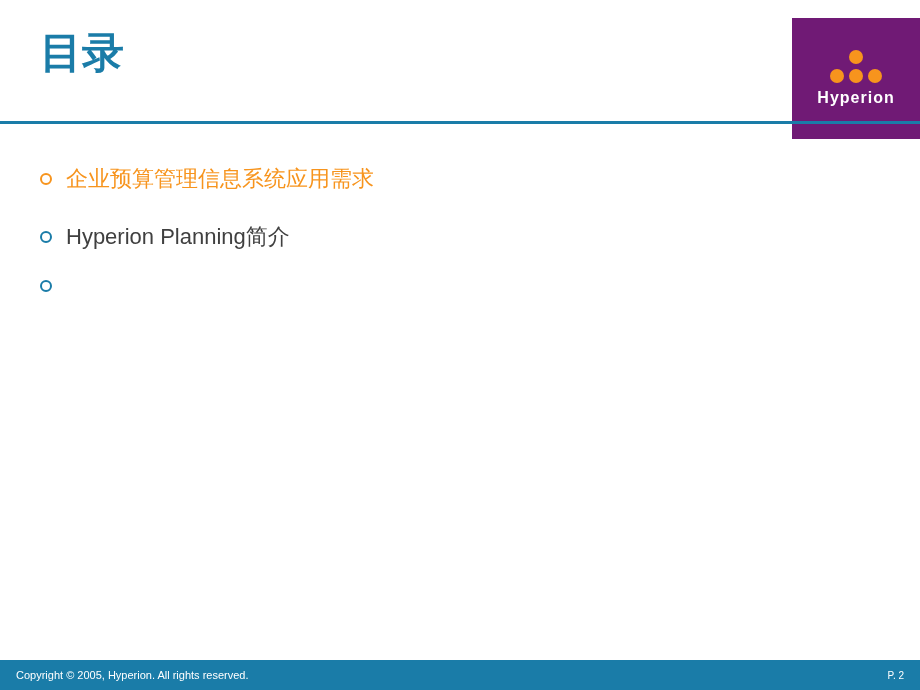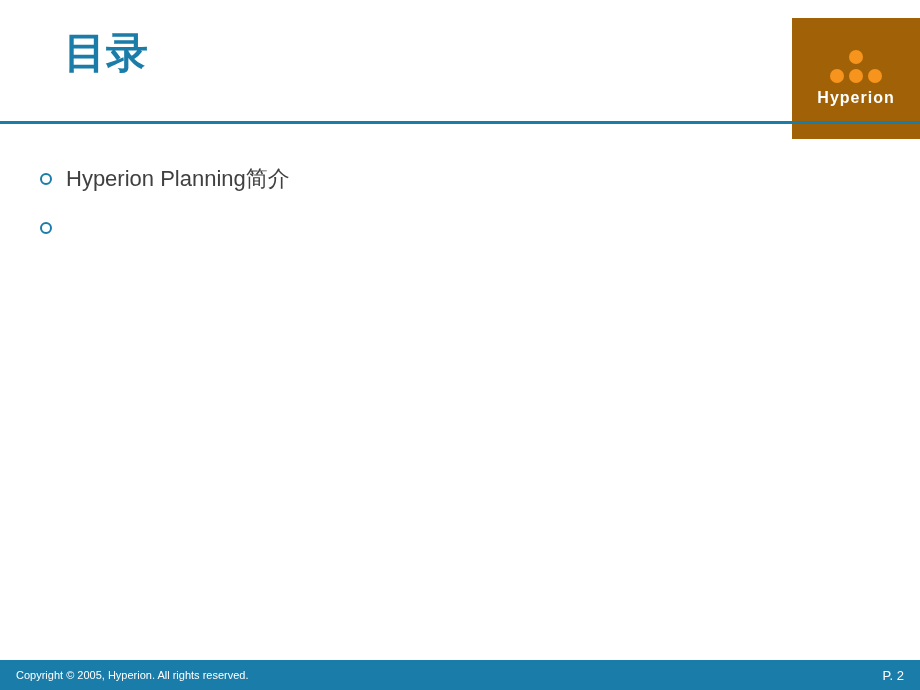--- a/index.html
+++ b/index.html
@@ -17,35 +17,34 @@
     .header {
       display: flex;
       align-items: flex-start;
       justify-content: space-between;
       padding: 18px 0 0 40px;
       height: 121px;
     }
 
     .title-block {
       padding-top: 10px;
-      margin-left: 24px;
     }
 
     .page-title {
       font-size: 42px;
       font-weight: bold;
       color: #1a7ca8;
       line-height: 1.2;
     }
 
     
     .logo-block {
       width: 128px;
       height: 121px;
-      background-color: #a16207;
+      background-color: #701a75;
       display: flex;
       flex-direction: column;
       align-items: center;
       justify-content: center;
       gap: 6px;
     }
 
     .logo-dots {
       display: grid;
       grid-template-columns: repeat(3, 14px);
@@ -128,21 +127,21 @@
       padding: 0 16px;
     }
 
     .footer-copyright {
       color: #ffffff;
       font-size: 11px;
     }
 
     .footer-page {
       color: #ffffff;
-      font-size: 13px;
+      font-size: 10px;
     }
   </style>
 </head>
 <body>
 
 <div class="header">
   <div class="title-block">
     <h1 class="page-title">目录</h1>
   </div>
   <div class="logo-block">
@@ -161,20 +160,24 @@
 </div>
 
 <div style="display:flex; width:100%;">
   <div class="divider-line"></div>
 
   <div style="width:128px; height:3px; background:#1a7ca8;"></div>
 </div>
 
 <div class="content">
   <ul class="menu-list">
+    <li class="menu-item active">
+      <div class="bullet" style="border-color:#f7941d;"></div>
+      <span class="item-text" style="color:#f7941d;">企业预算管理信息系统应用需求</span>
+    </li>
     <li class="menu-item">
       <div class="bullet"></div>
       <span class="item-text">Hyperion Planning简介</span>
     </li>
     <li class="menu-item">
       <div class="bullet"></div>
     </li>
   </ul>
 </div>
 

